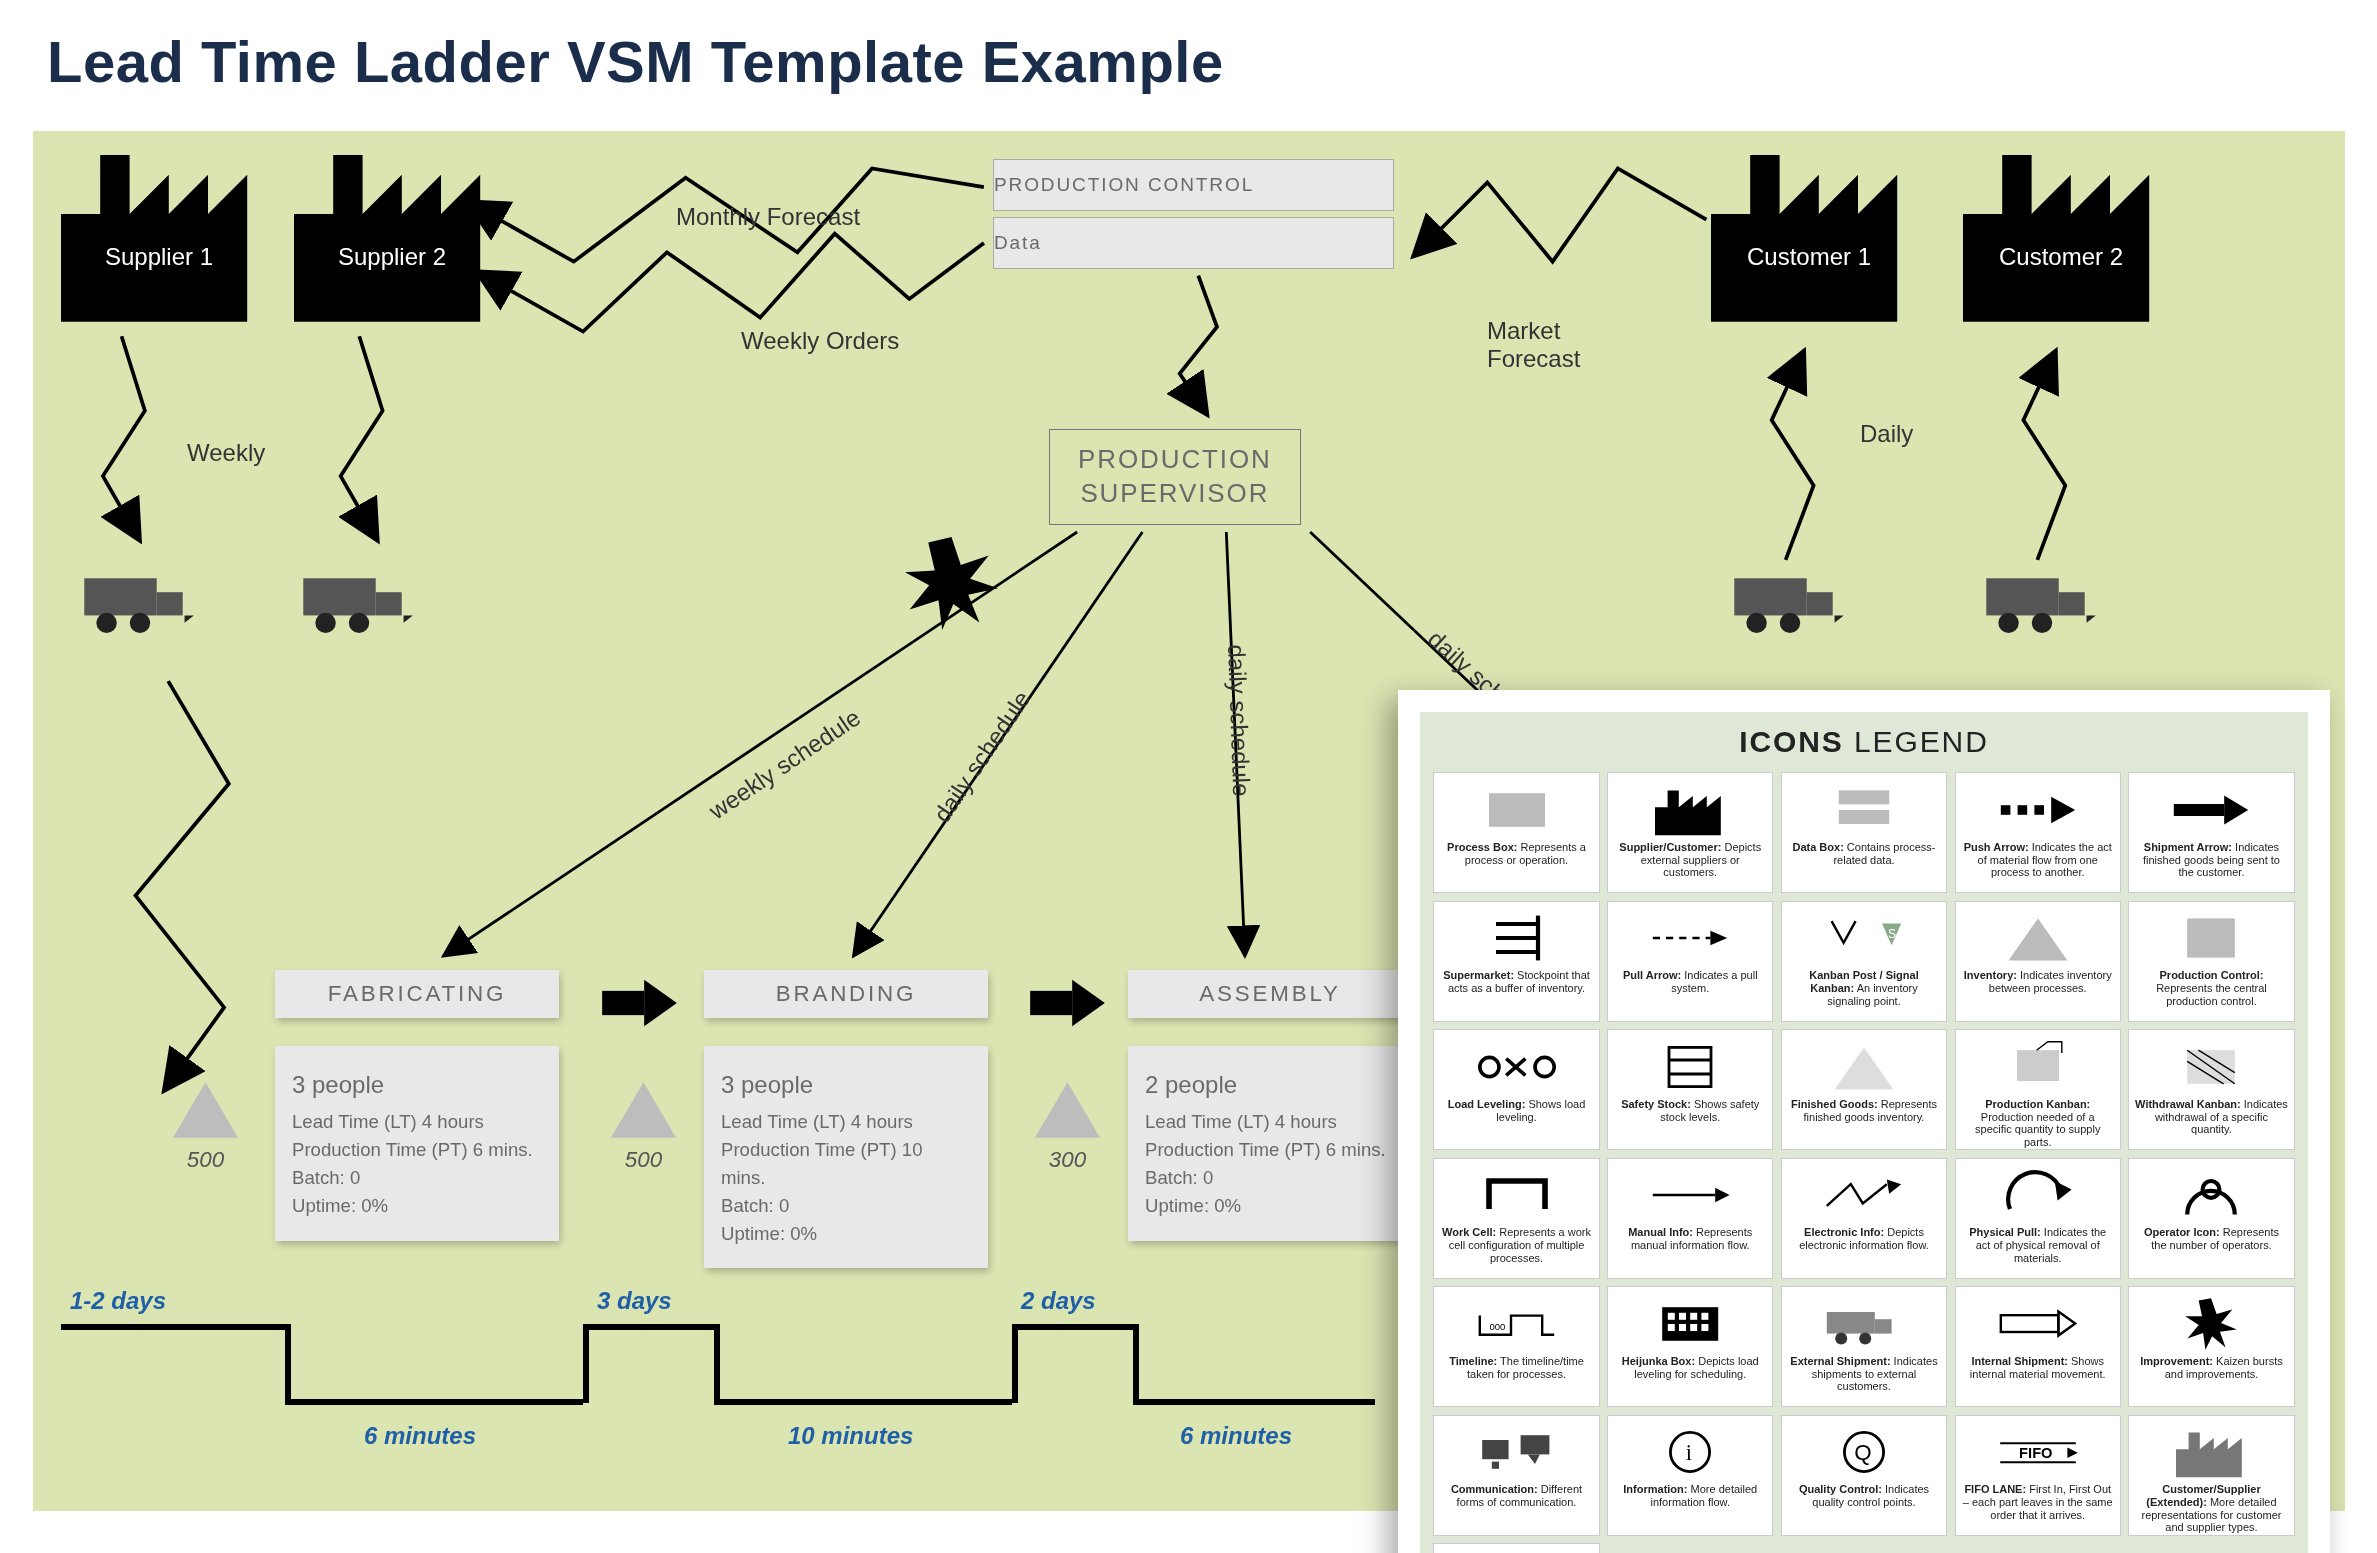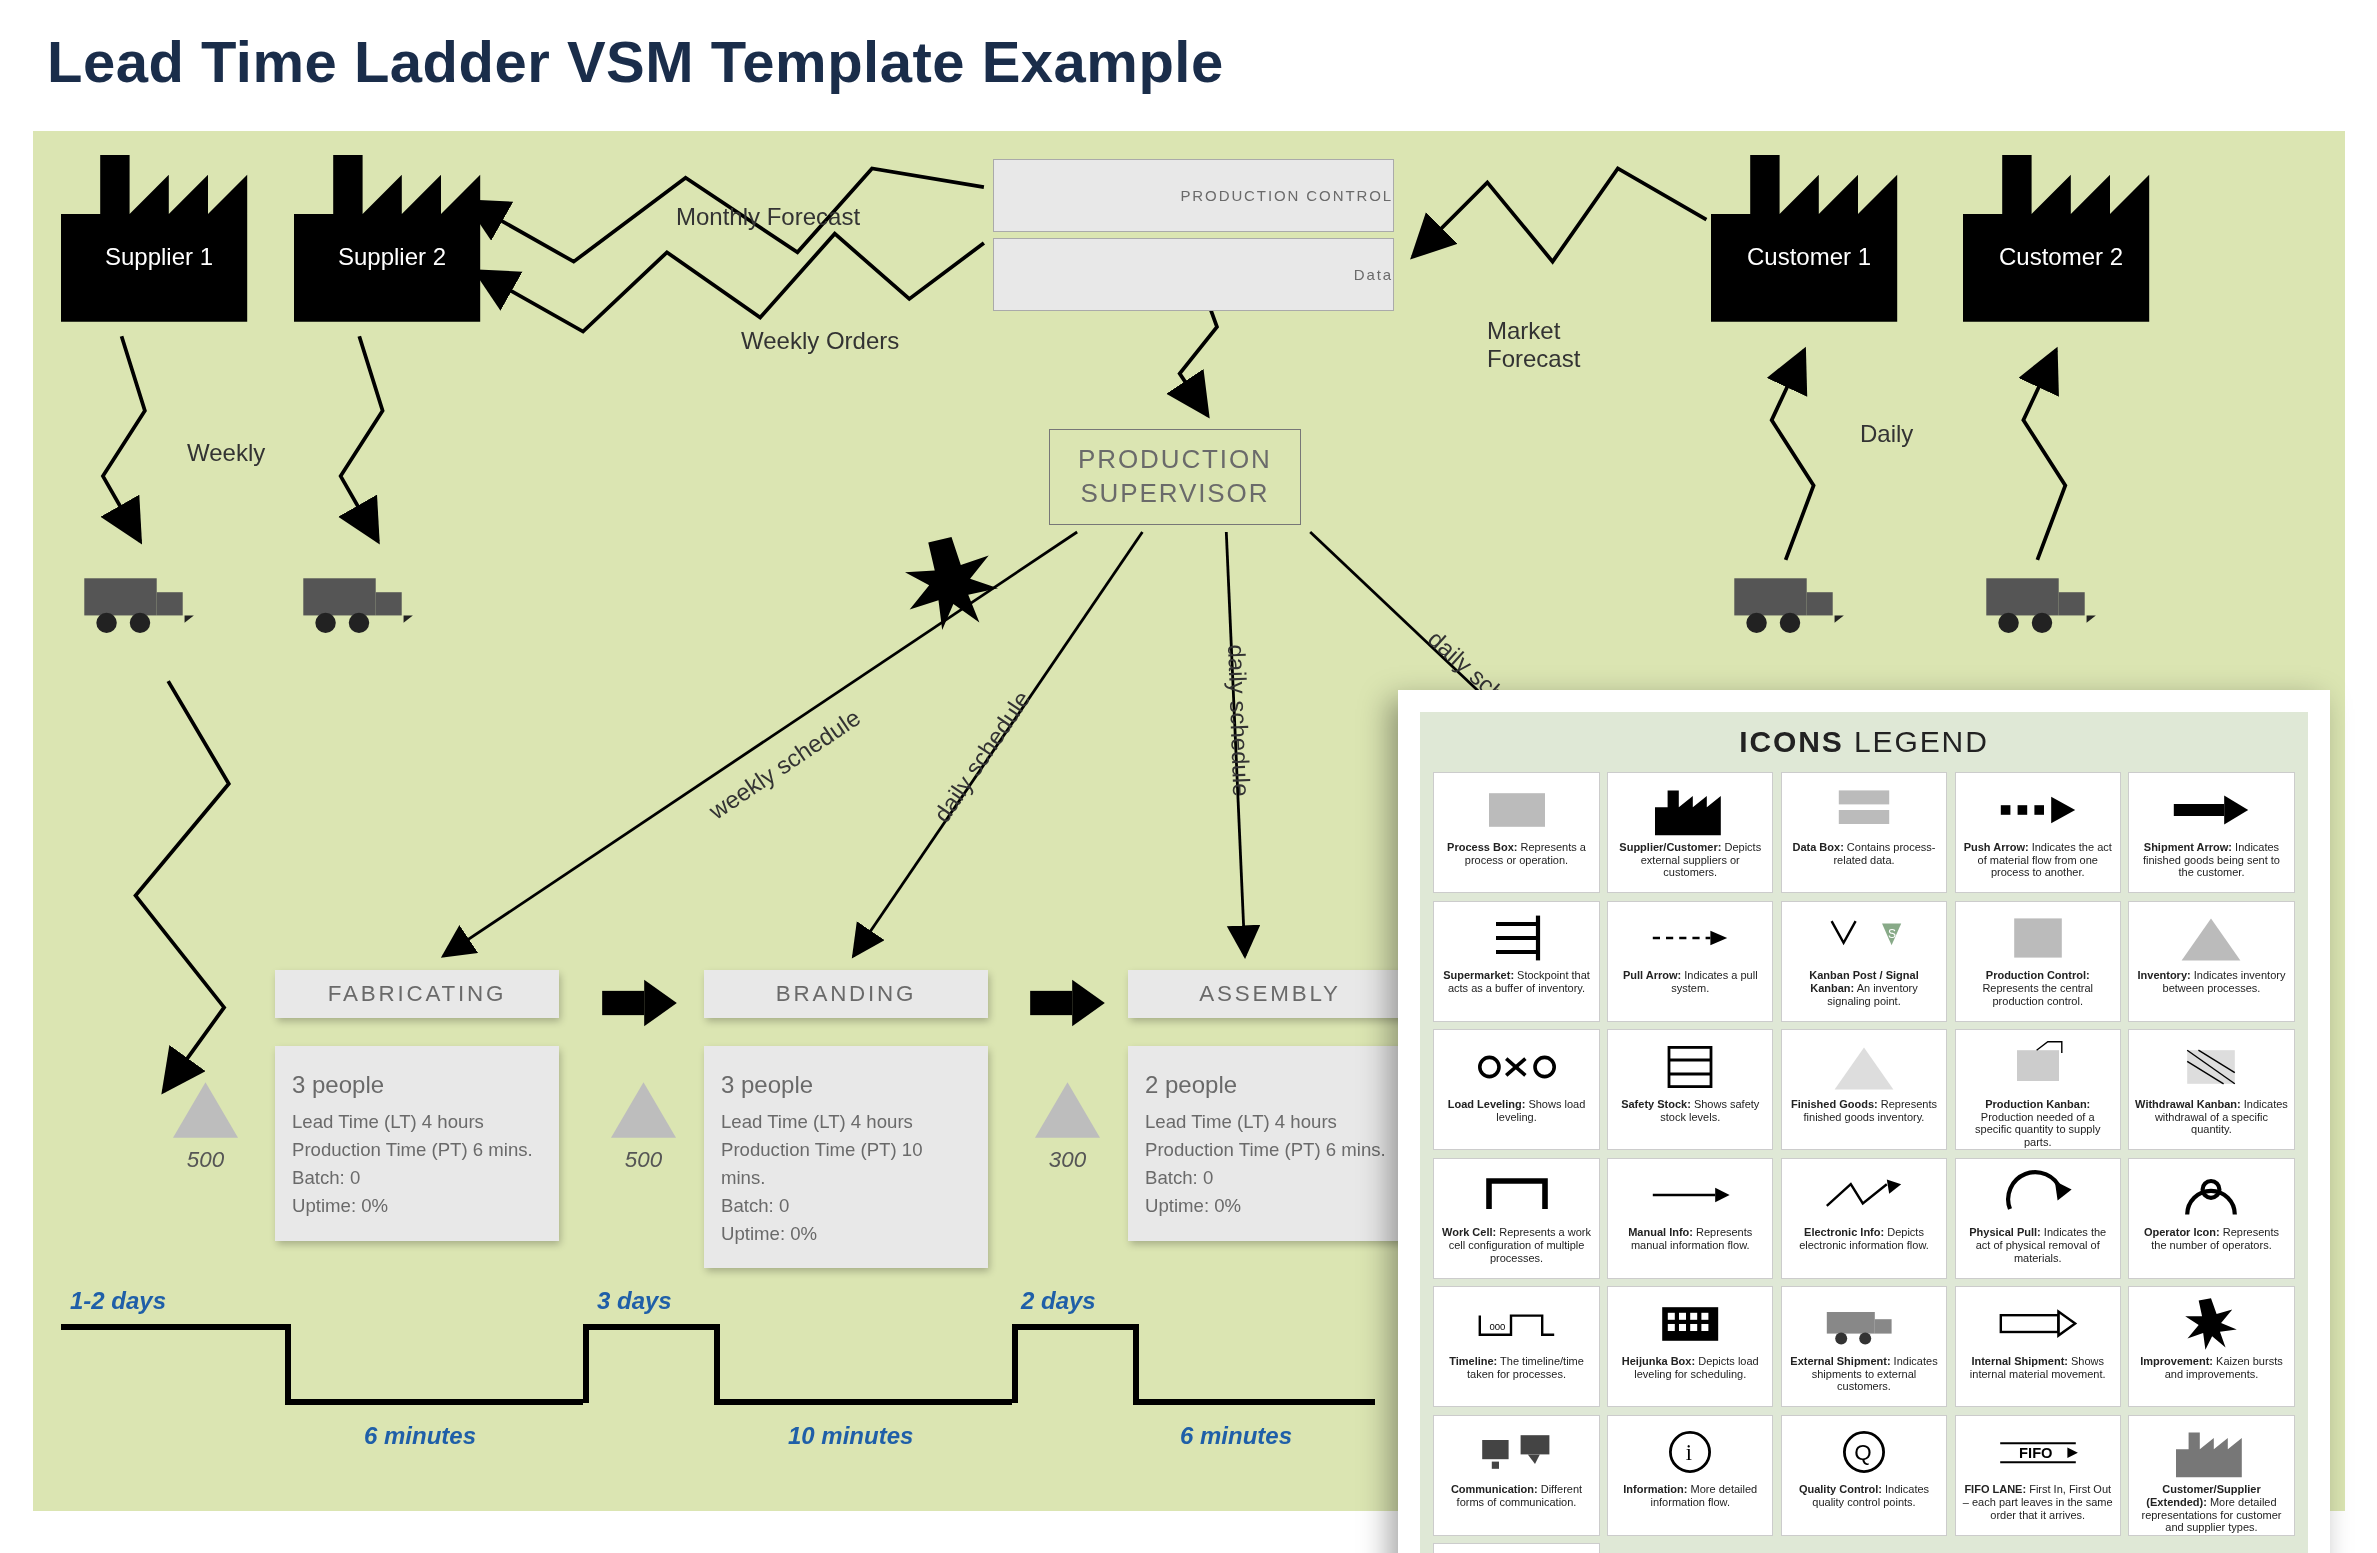--- a/index.html
+++ b/index.html
@@ -43,23 +43,23 @@
     font-size: 24px;
   }
   
   .prod-control {
     width: 401px;
   }
   .prod-control .bar {
     background: #e8e8e8;
     border: 0.9px solid #aaa;
     color: #6a6a6a;
-    text-align: right;
-    padding: 27px 0;
-    font-size: 15px;
+    text-align: left;
+    padding: 14px 0;
+    font-size: 19px;
     letter-spacing: 1.9px;
   }
   .prod-control .bar:first-child { margin-bottom: 5.6px; }
   
   .supervisor {
     border: 1.9px solid #777;
     color: #6a6a6a;
     text-align: center;
     font-size: 26px;
     letter-spacing: 1.9px;
@@ -461,32 +461,32 @@
               <path d="M8,6 L18,24 L28,6" fill="none" stroke="#000" stroke-width="2"></path>
               <polygon points="50,8 66,8 58,26" fill="#8a8"></polygon>
               <text x="55" y="20" font-size="10" fill="#fff">S</text>
             </svg>
           </div>
           <div class="cap"><b>Kanban Post / Signal Kanban:</b> An inventory signaling point.</div>
         </div>
         <div class="lg-cell">
           <div class="ic">
             <svg viewBox="0 0 50 40">
+              <polygon points="25,6 46,36 4,36" fill="#bbb"></polygon>
+            </svg>
+          </div>
+          <div class="cap"><b>Inventory:</b> Indicates inventory between processes.</div>
+        </div>
+        <div class="lg-cell">
+          <div class="ic">
+            <svg viewBox="0 0 50 40">
               <rect x="8" y="6" width="34" height="28" fill="#bbb"></rect>
             </svg>
           </div>
           <div class="cap"><b>Production Control:</b> Represents the central production control.</div>
-        </div>
-        <div class="lg-cell">
-          <div class="ic">
-            <svg viewBox="0 0 50 40">
-              <polygon points="25,6 46,36 4,36" fill="#bbb"></polygon>
-            </svg>
-          </div>
-          <div class="cap"><b>Inventory:</b> Indicates inventory between processes.</div>
         </div>
         <div class="lg-cell">
           <div class="ic">
             <svg viewBox="0 0 70 30">
               <circle cx="12" cy="15" r="8" fill="none" stroke="#000" stroke-width="3"></circle>
               <line x1="26" y1="8" x2="42" y2="22" stroke="#000" stroke-width="3"></line>
               <line x1="26" y1="22" x2="42" y2="8" stroke="#000" stroke-width="3"></line>
               <circle cx="58" cy="15" r="8" fill="none" stroke="#000" stroke-width="3"></circle>
             </svg>
           </div>

